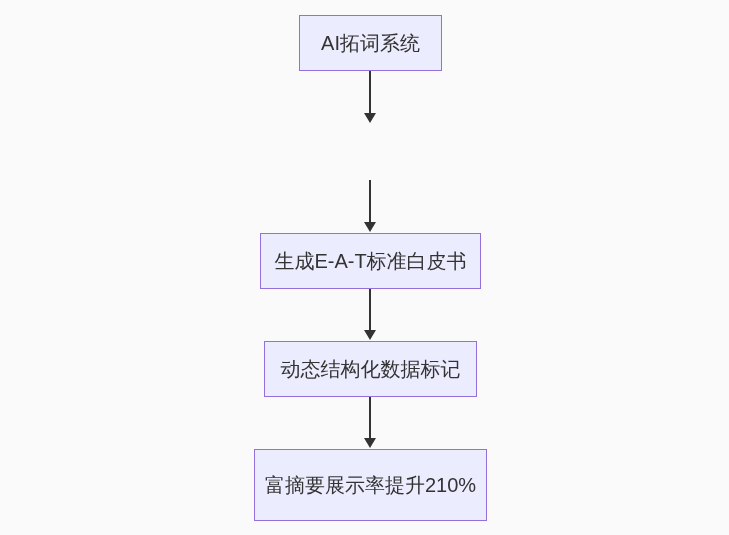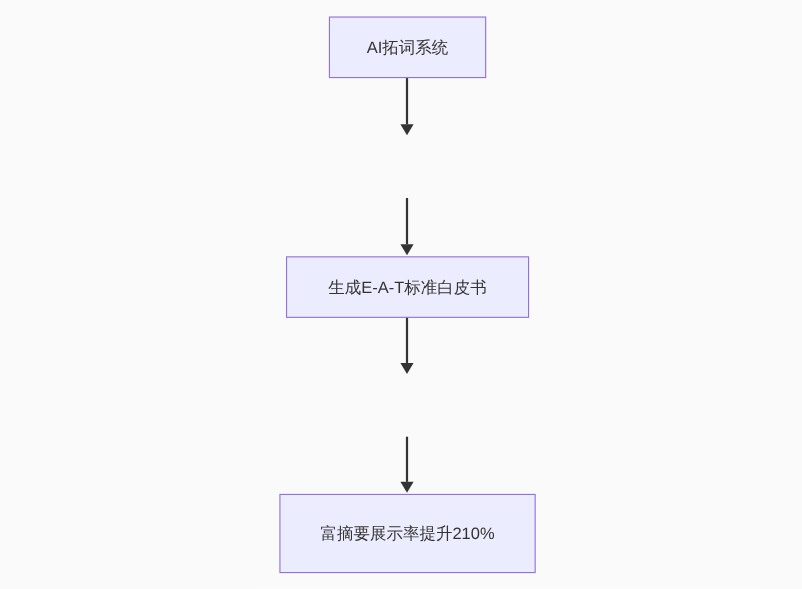--- a/index.html
+++ b/index.html
@@ -13,21 +13,21 @@
     background: #fafafa;
     overflow: hidden;
     font-family: "Liberation Sans", "DejaVu Sans", sans-serif;
   }
   .flow-node {
     position: absolute;
     box-sizing: border-box;
     background: #ECECFF;
     border: 1px solid #9370DB;
     color: #333333;
-    font-size: 15px;
+    font-size: 20px;
     display: flex;
     align-items: center;
     justify-content: center;
     text-align: center;
     white-space: nowrap;
   }
   .node-1 { left: 299px; top: 15px;  width: 143px; height: 56px; }
   .node-2 { left: 275px; top: 124px; width: 191px; height: 56px; }
   .node-3 { left: 260px; top: 233px; width: 221px; height: 56px; }
   .node-4 { left: 264px; top: 341px; width: 213px; height: 56px; }
@@ -73,20 +73,23 @@
   <div class="edge-line line-2"></div>
   <div class="edge-head head-2"></div>
 
   <div class="flow-node node-3">
     <span>生成E-A-T标准白皮书</span>
   </div>
 
   <div class="edge-line line-3"></div>
   <div class="edge-head head-3"></div>
 
+  <div class="flow-node node-4">
+    <span>动态结构化数据标记</span>
+  </div>
 
   <div class="edge-line line-4"></div>
   <div class="edge-head head-4"></div>
 
   <div class="flow-node node-5">
     <span>富摘要展示率提升210%</span>
   </div>
 
 </div>
 

